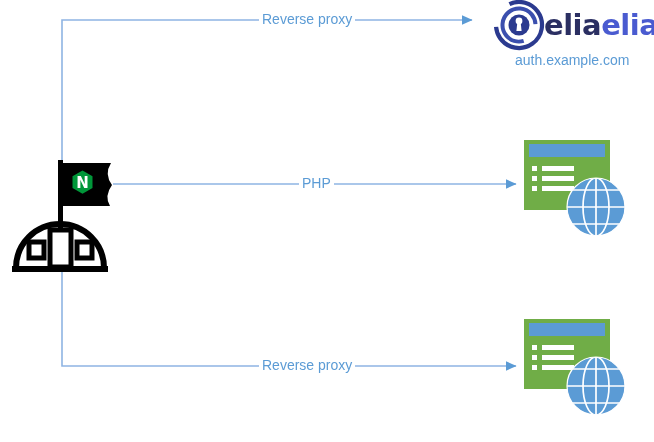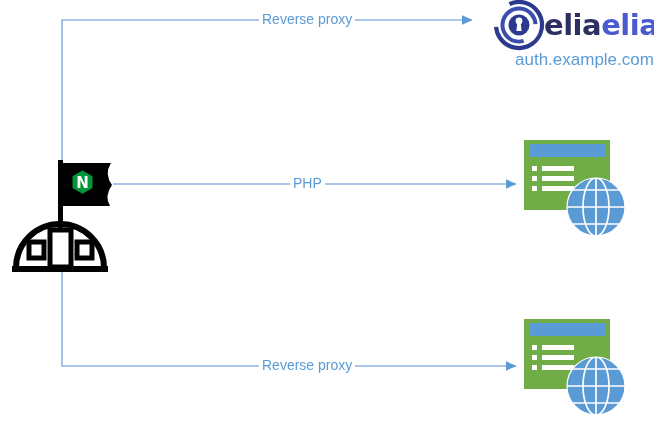--- a/index.html
+++ b/index.html
@@ -29,21 +29,21 @@
     font-size: 14px;
     line-height: 14px;
     background: #ffffff;
     padding: 0 3px;
     white-space: nowrap;
   }
   .node-caption {
     position: absolute;
     color: #5b9bd5;
     font-family: "Liberation Sans", sans-serif;
-    font-size: 17px;
+    font-size: 14px;
     line-height: 16px;
     white-space: nowrap;
   }
   .wordmark {
     position: absolute;
     font-family: "DejaVu Sans", sans-serif;
     font-weight: bold;
     font-size: 29px;
     letter-spacing: -0.5px;
     white-space: nowrap;
@@ -170,21 +170,21 @@
       <circle cx="596" cy="386" r="29" fill="none" stroke="#ffffff" stroke-width="1.2"></circle>
     </g>
   </svg>
 
   <div class="wordmark" style="left:544px; top:8px;">
     <span class="wm-dark">elia</span><span class="wm-light">elia</span>
   </div>
 
   <div class="edge-label" style="left:259px; top:12px;">Reverse proxy</div>
 
-  <div class="edge-label" style="left:290px; top:176px;">PHP</div>
+  <div class="edge-label" style="left:299px; top:176px;">PHP</div>
 
   <div class="edge-label" style="left:259px; top:358px;">Reverse proxy</div>
 
   <div class="node-caption" style="left:515px; top:52px;">auth.example.com</div>
 
 
 
 </div>
 
 </body></html>

